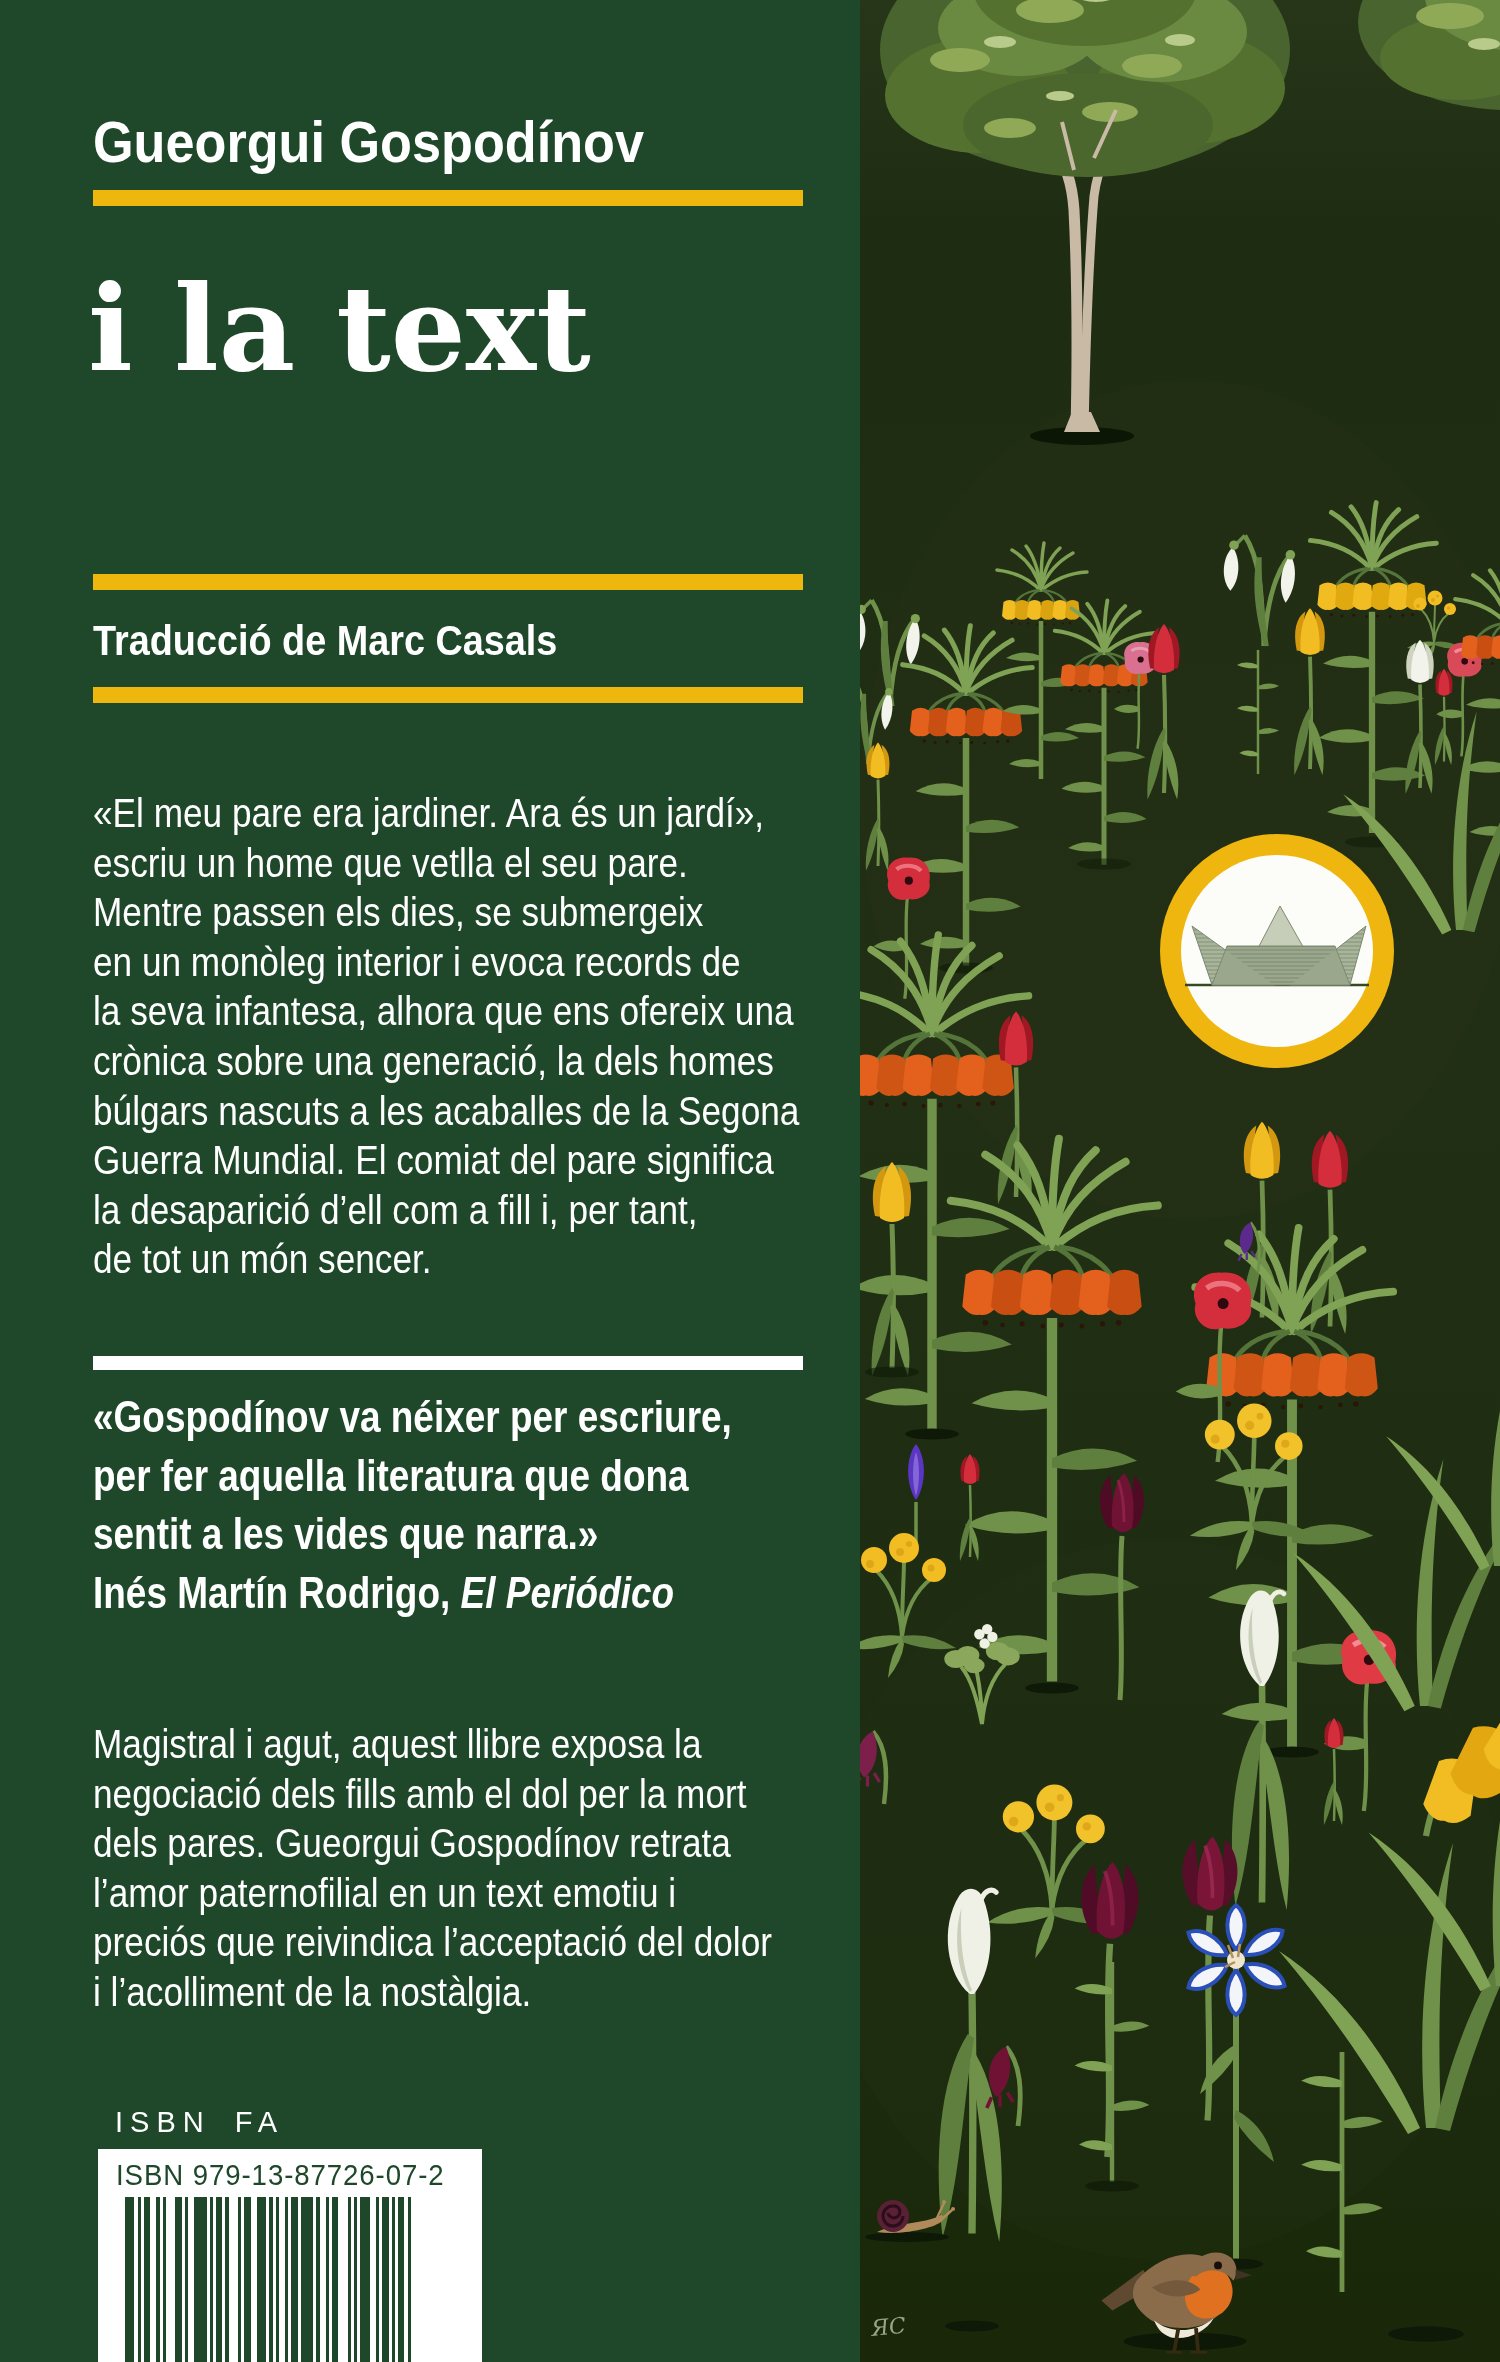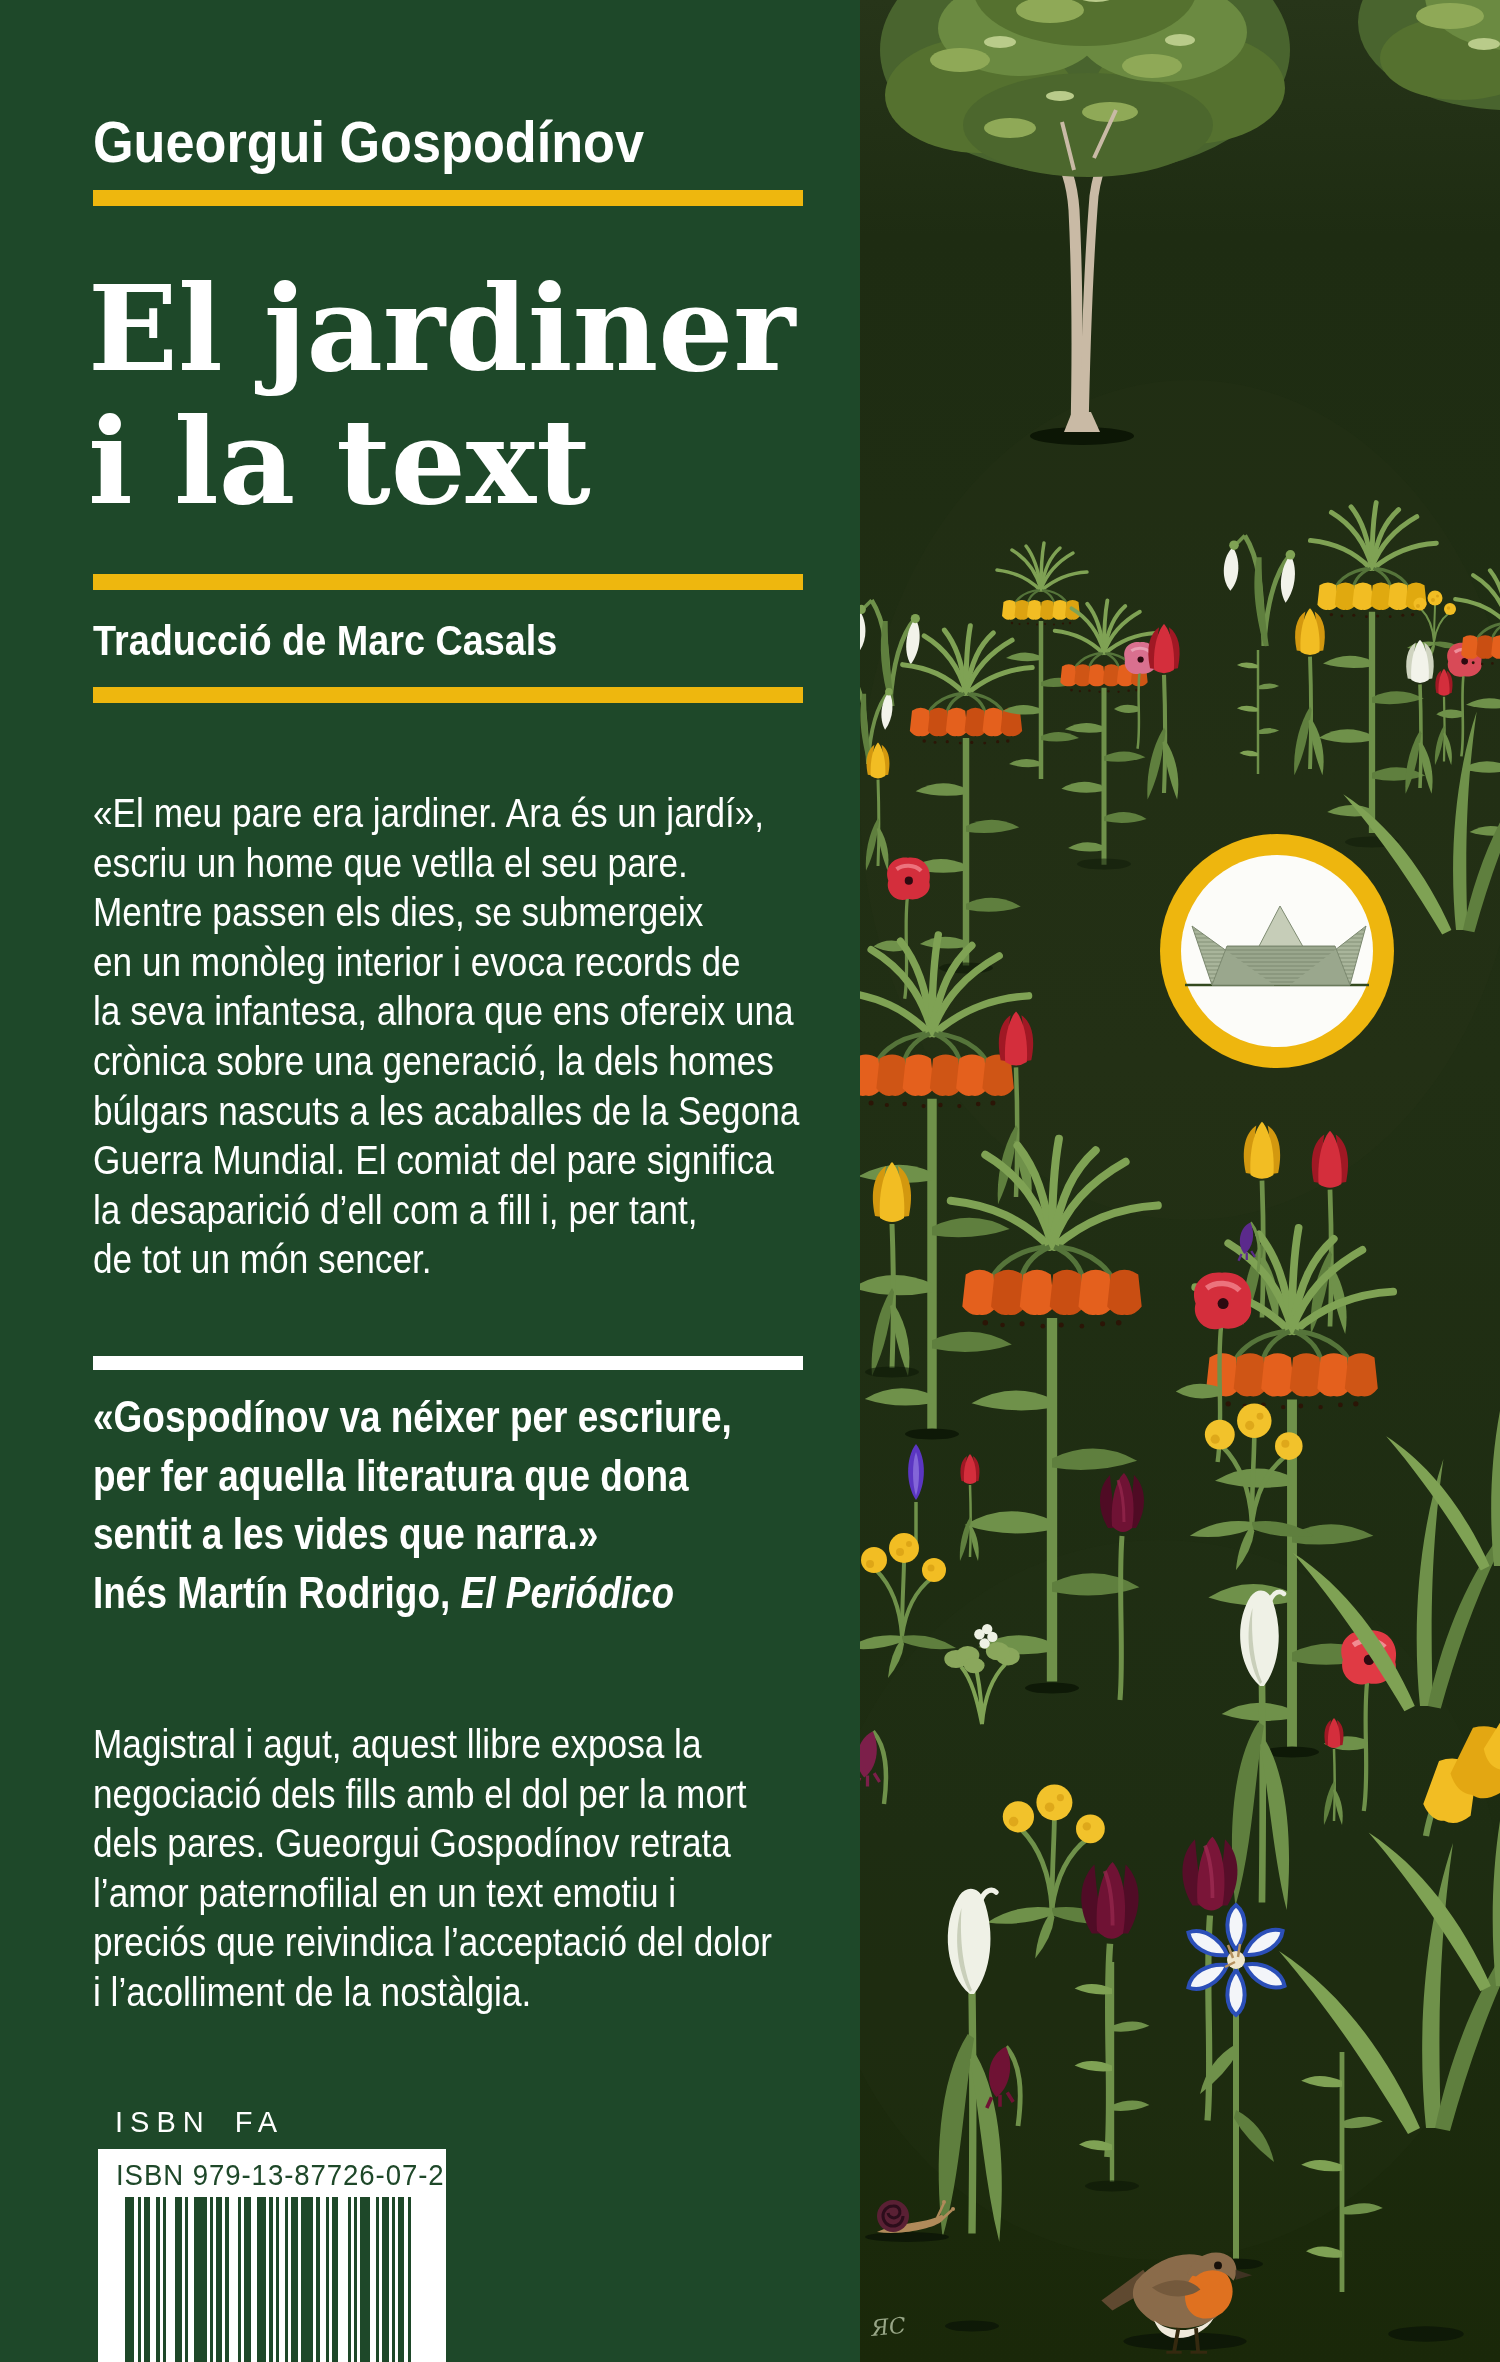--- a/index.html
+++ b/index.html
@@ -15,37 +15,36 @@
   .rule-white{left:93px;width:710px;height:14px;background:#ffffff;}
   .title{left:88px;top:262px;font-family:"DejaVu Serif","Liberation Serif",serif;
          font-weight:bold;color:#fff;font-size:118px;line-height:133px;white-space:nowrap;}
   .translator{left:93px;top:617px;font-size:42px;font-weight:bold;color:#fff;white-space:nowrap;}
   .body-text{left:93px;color:#fff;font-size:40px;line-height:49.6px;white-space:nowrap;width:880px;}
   .body-text div{height:49.6px;}
   .quote{left:93px;top:1388px;color:#fff;font-size:44px;line-height:58.5px;
          font-weight:bold;white-space:nowrap;width:900px;}
   .quote .src{font-style:italic;}
   .ibic{left:115px;top:2106px;color:#fff;font-size:29px;letter-spacing:7px;word-spacing:9px;white-space:nowrap;}
-  .isbnbox{left:98px;top:2149px;width:348px;height:213px;background:#fff;}
+  .isbnbox{left:98px;top:2149px;width:384px;height:213px;background:#fff;}
   .isbn{position:absolute;left:18px;top:9px;color:#1e4829;font-size:30px;letter-spacing:1px;
         white-space:nowrap;transform:scaleX(0.92);transform-origin:0 0;}
   .barcode{position:absolute;left:27px;top:48px;width:298px;height:165px;display:flex;}
   .barcode .bar{background:#1e4829;}
   .barcode .space{background:#ffffff;}
   .painting{left:860px;top:0;width:640px;height:2362px;}
 </style>
 </head>
 <body>
 
 <div class="abs author cond9">Gueorgui Gospodínov</div>
 
 <div class="abs rule" style="top:190px"></div>
 
 <div class="abs title">
-  <div>El jardiner</div>
   <div>i la text</div>
 </div>
 
 <div class="abs rule" style="top:574px"></div>
 <div class="abs translator cond9">Traducció de Marc Casals</div>
 <div class="abs rule" style="top:687px"></div>
 
 <div class="abs body-text cond" style="top:789px">
   <div>«El meu pare era jardiner. Ara és un jardí»,</div>
   <div>escriu un home que vetlla el seu pare.</div>

